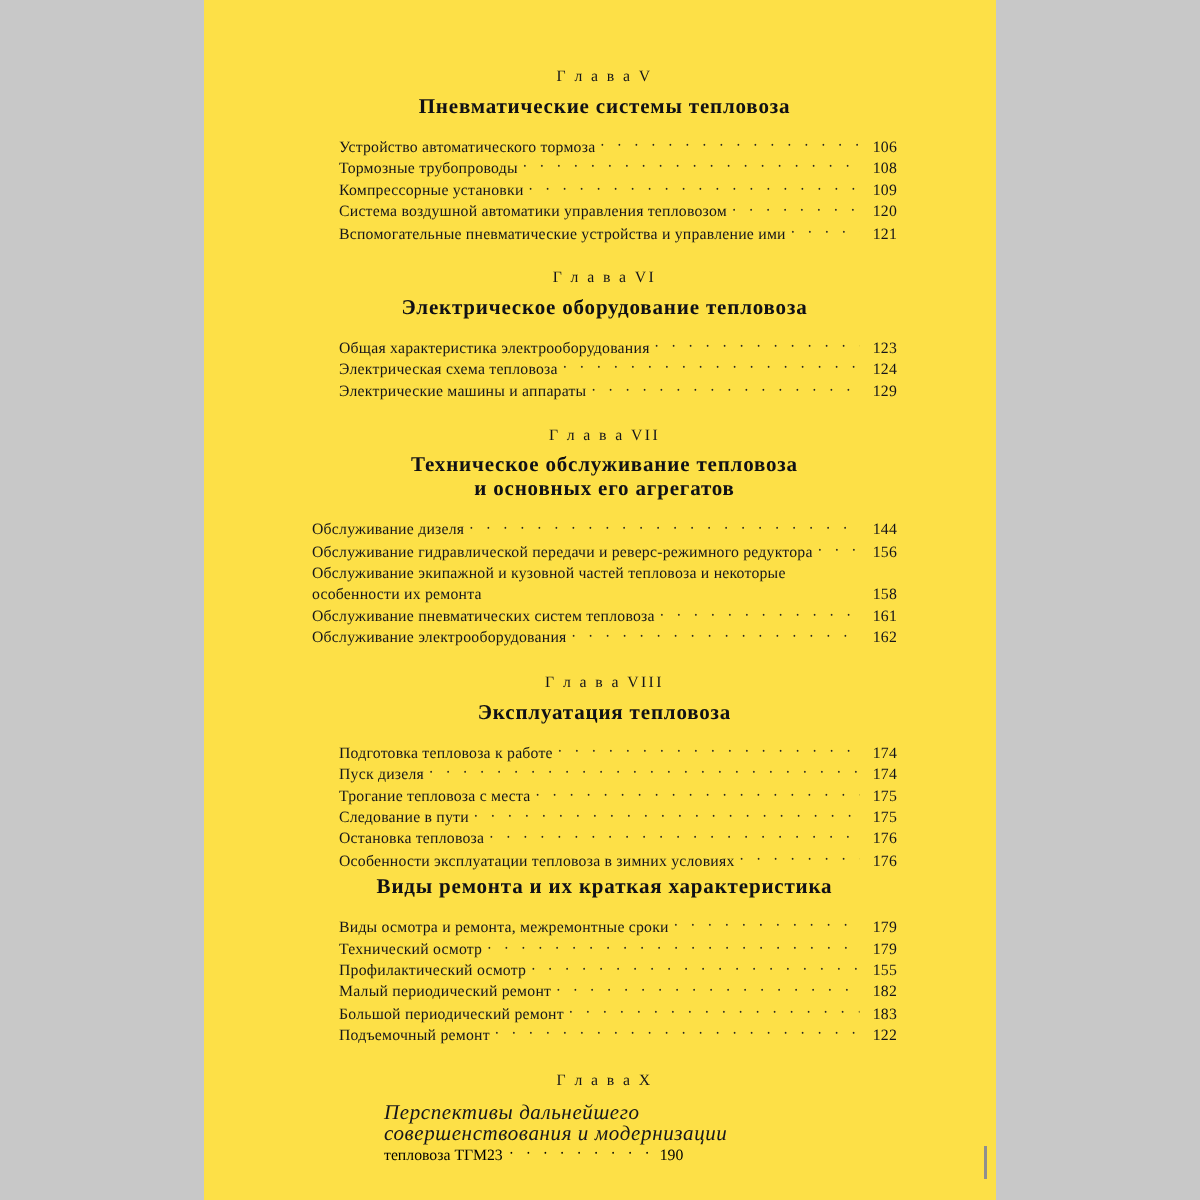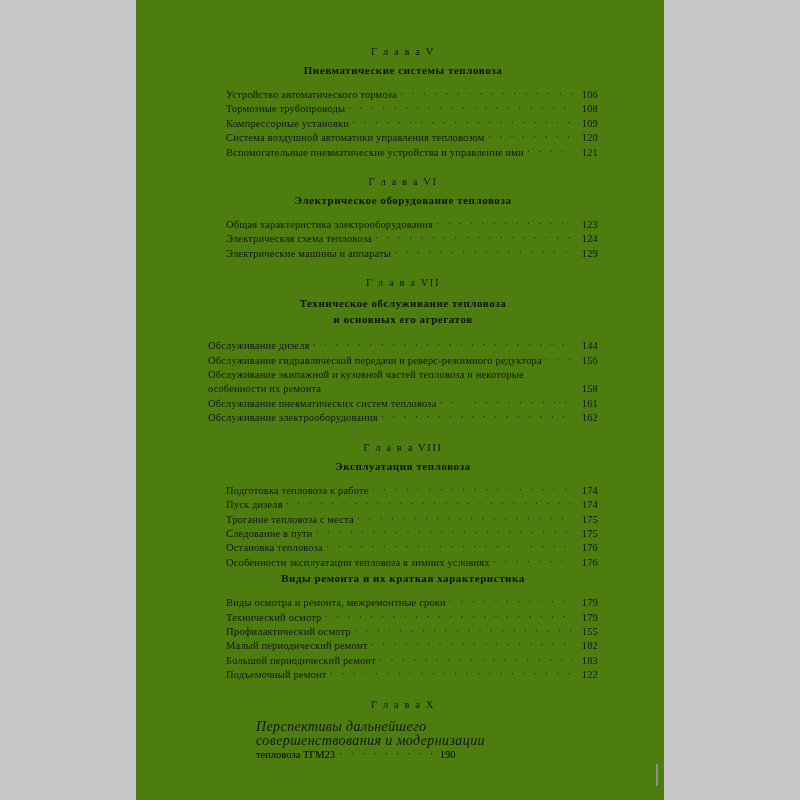--- a/index.html
+++ b/index.html
@@ -12,41 +12,41 @@
     height: 800px;
     overflow: hidden;
     font-family: "Liberation Serif", serif;
   }
   .page {
     position: absolute;
     left: 136px;
     top: 0;
     width: 528px;
     height: 800px;
-    background: #4d7c0f;
+    background: #fde047;
     box-shadow: 0 0 0 0 transparent;
   }
   .page-inner {
     position: absolute;
     left: 72px;
     top: 30px;
     width: 390px;
   }
   .chapter-head {
     text-align: center;
     font-size: 10.5px;
     letter-spacing: 1.6px;
     color: #15151a;
     margin-top: 16px;
     margin-bottom: 7px;
     font-family: "Liberation Serif", serif;
   }
   .chapter-title {
     text-align: center;
-    font-size: 11px;
+    font-size: 14px;
     font-weight: bold;
     letter-spacing: 0.55px;
     color: #101015;
     margin-bottom: 12px;
     font-family: Liberation Serif, serif;
   }
   .chapter-title.multi {
     line-height: 16px;
   }
   .entries {

